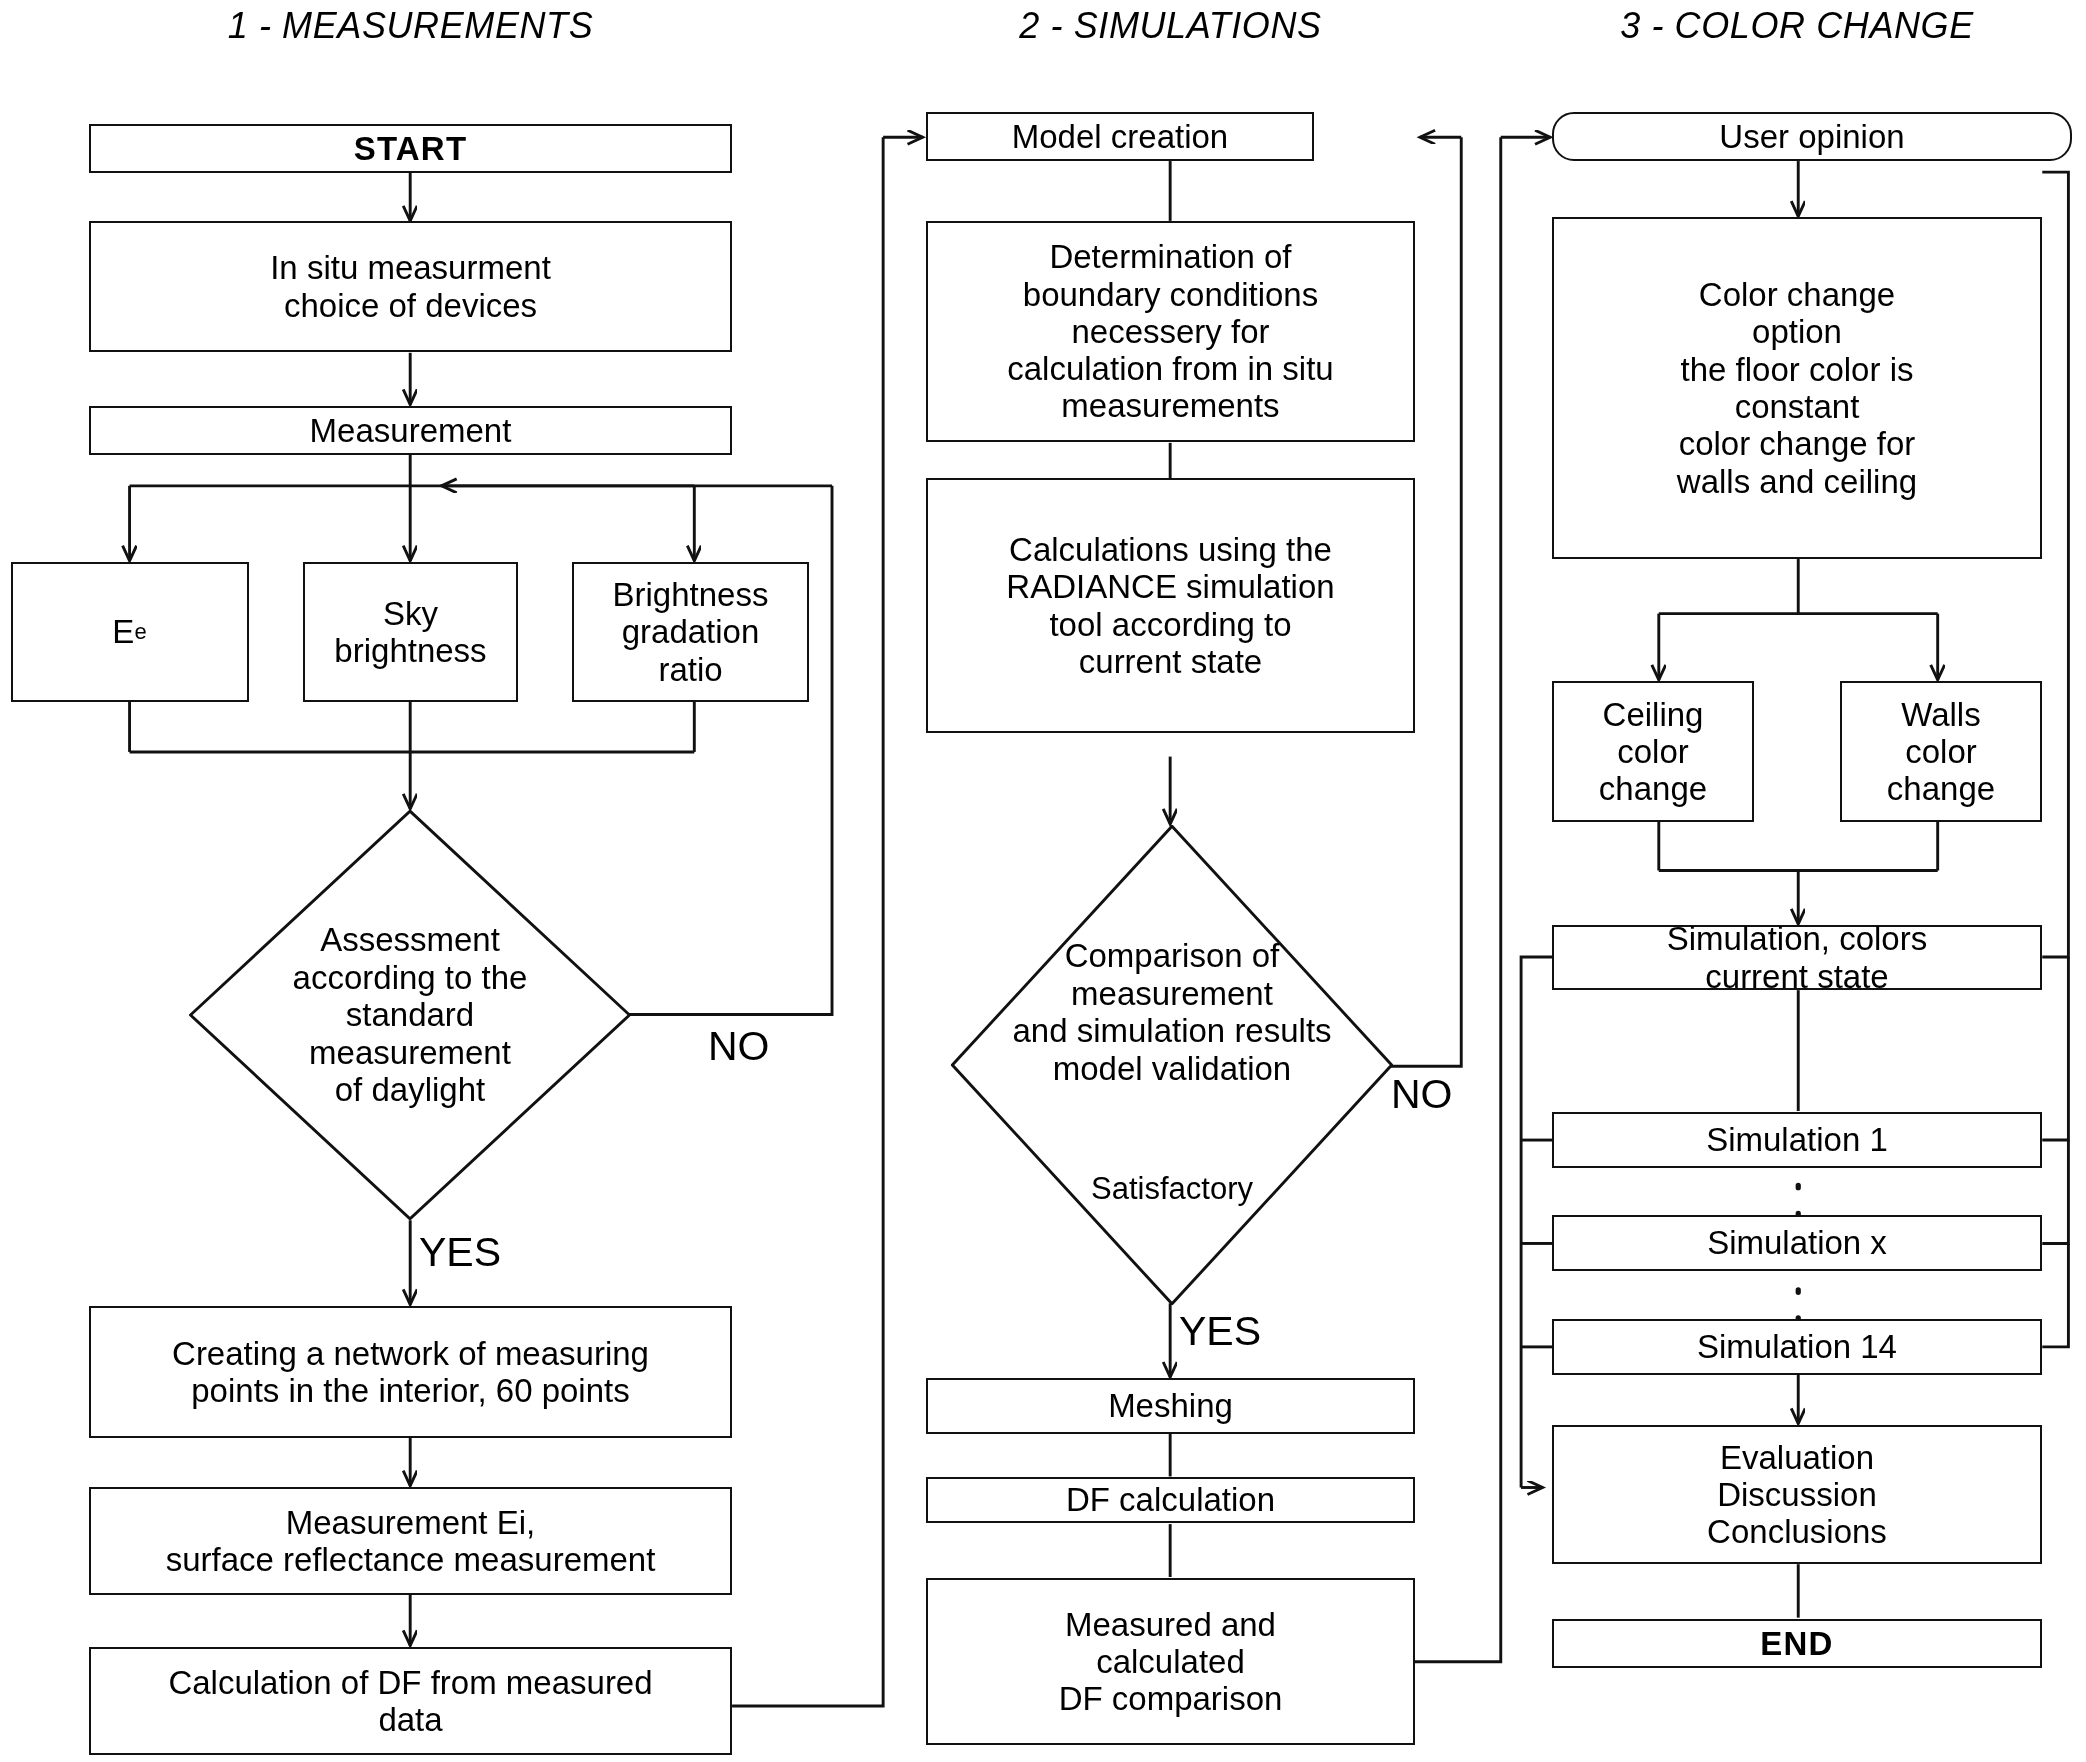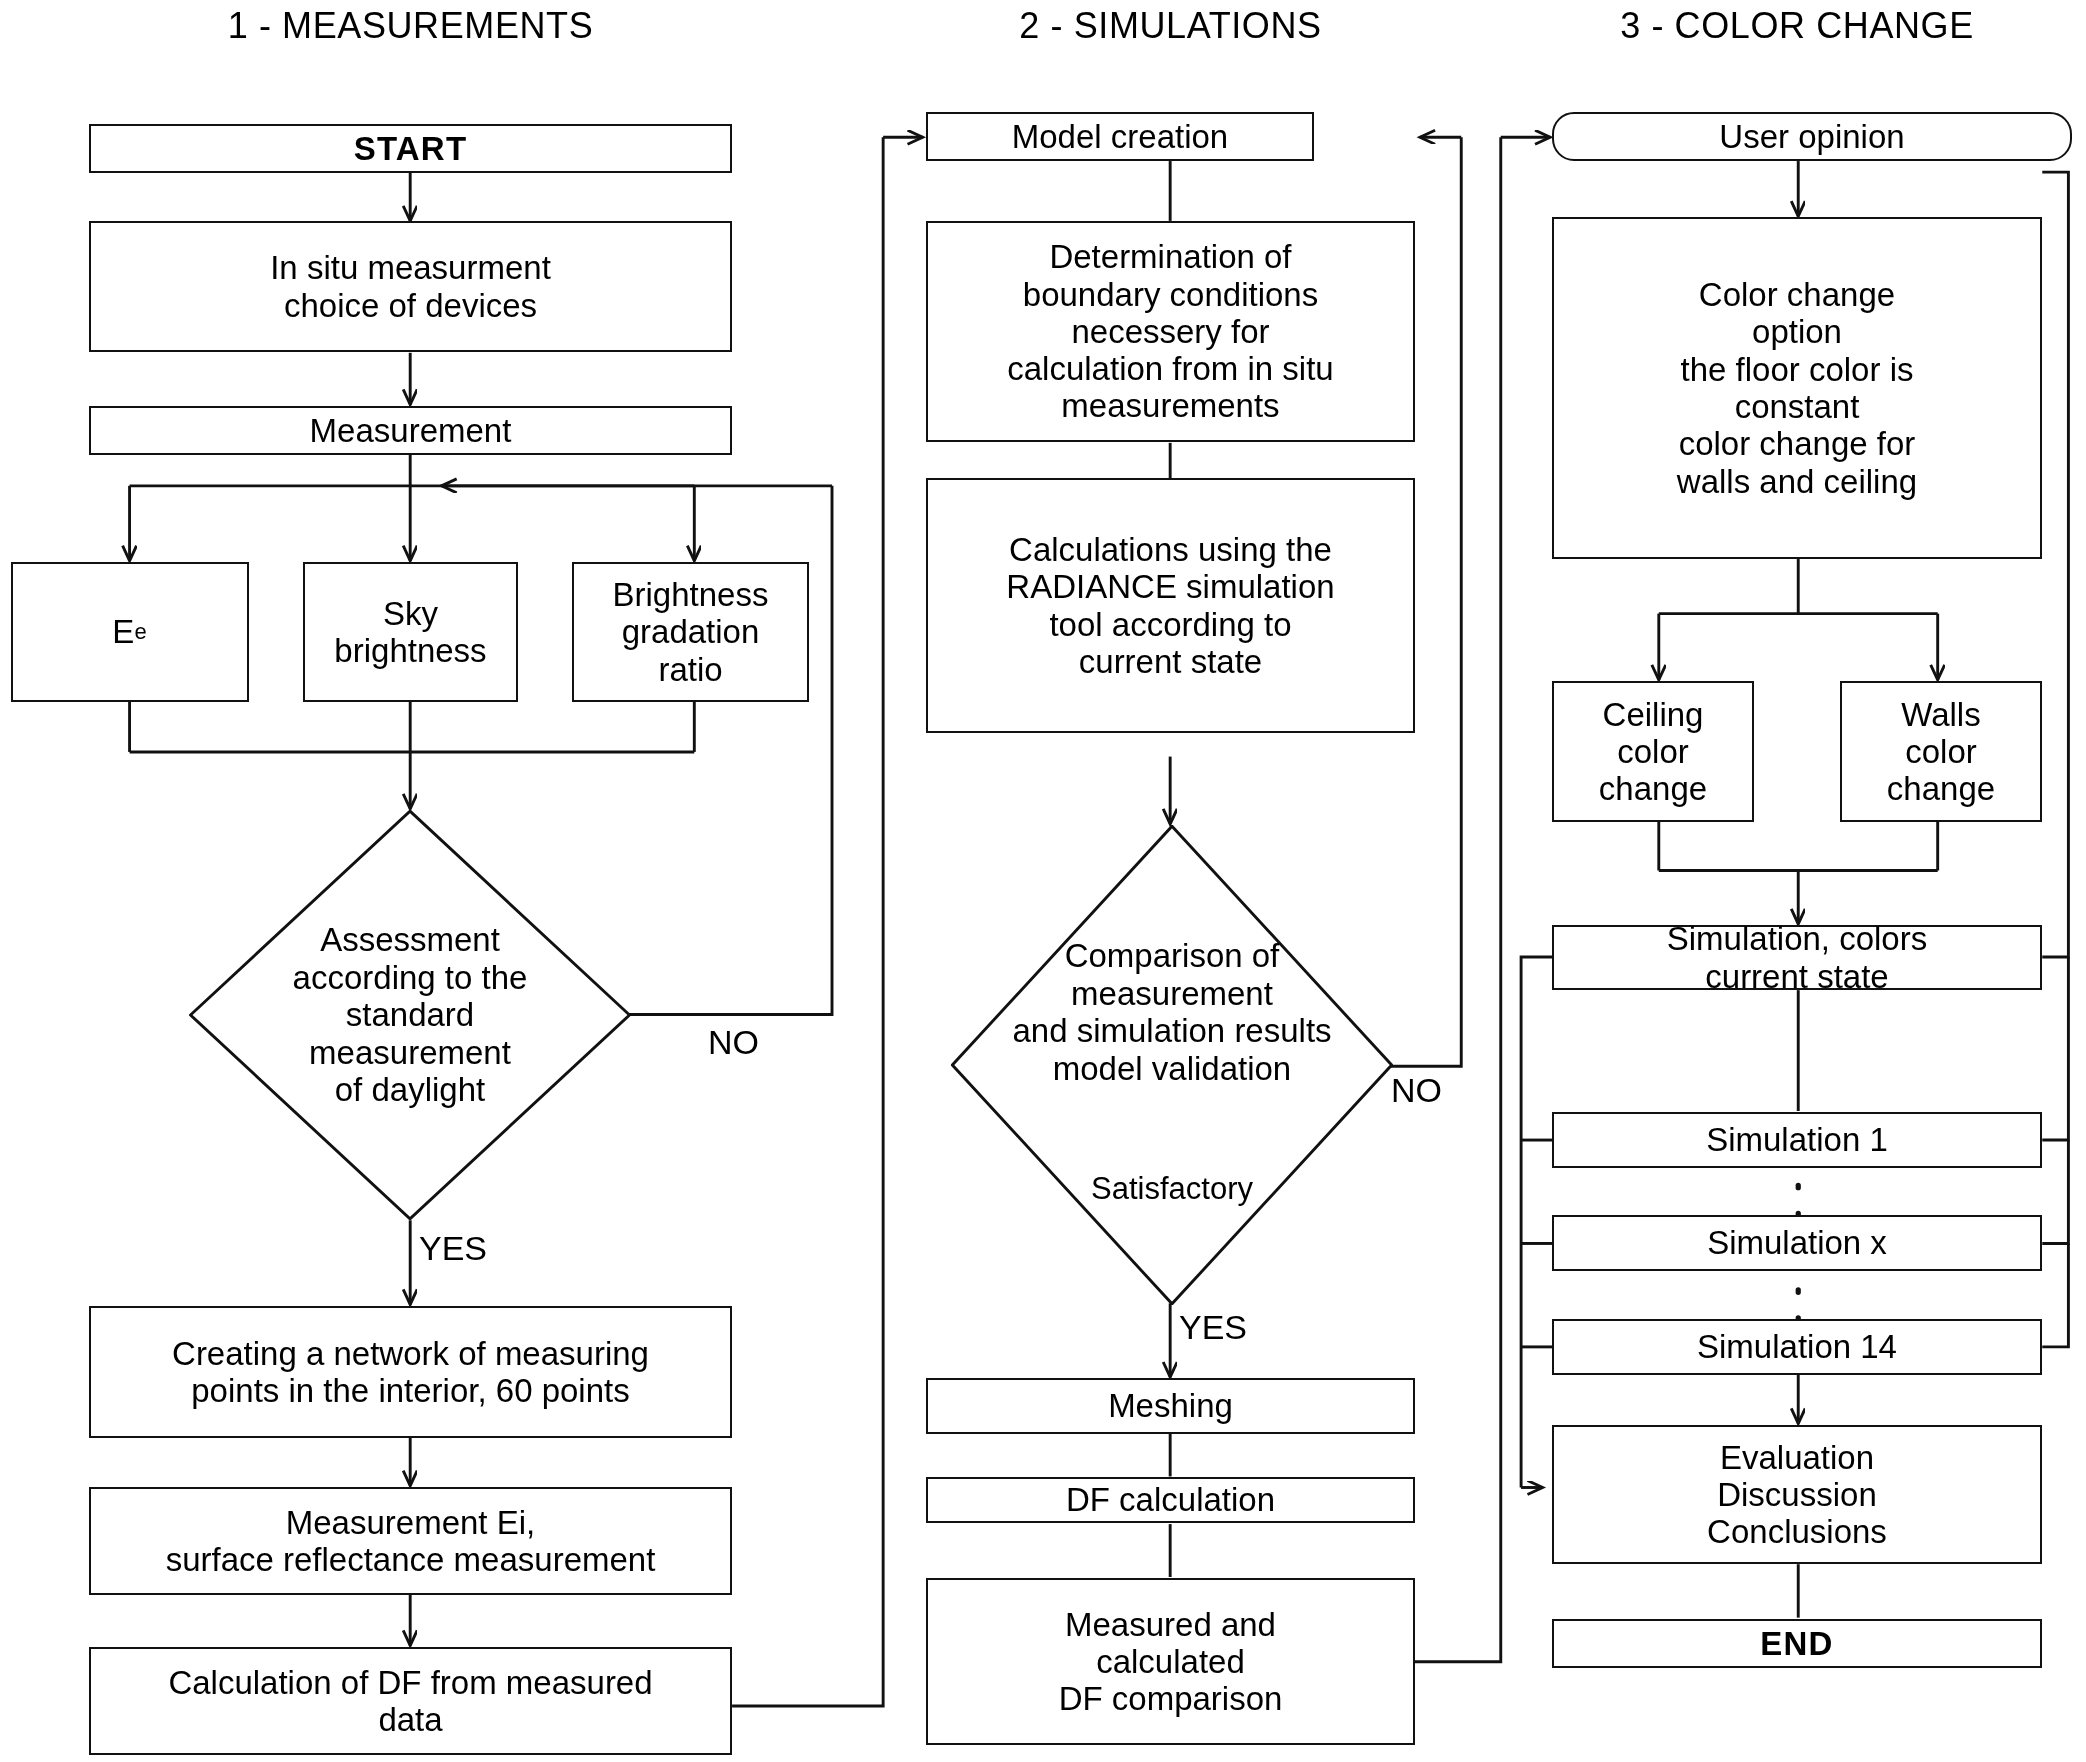--- a/index.html
+++ b/index.html
@@ -11,20 +11,21 @@
     color:#000;
     overflow:hidden;
   }
   .col-title{
     position:absolute;
     text-align:center;
     font-size:36px;
     letter-spacing:0.6px;
     white-space:nowrap;
     font-weight:400;
+    font-style:italic;
   }
   .node{
     position:absolute;
     box-sizing:border-box;
     border:2.9px solid #111;
     background:#fff;
     display:flex;
     align-items:center;
     justify-content:center;
     text-align:center;
@@ -44,21 +45,21 @@
     position:absolute;
     left:0;top:0;width:100%;height:100%;
     display:flex;flex-direction:column;
     align-items:center;justify-content:center;
     text-align:center;
     font-size:33px;line-height:1.14;
     white-space:pre-line;
   }
   .edge-label{
     position:absolute;
-    font-size:34px;
+    font-size:41px;
     white-space:nowrap;
     z-index:4;
   }
   #wires{position:absolute;left:0;top:0;width:2087px;height:1763px;z-index:1;}
   .sub{font-size:22px;vertical-align:sub;}
 </style>
 </head>
 <body>
 
 <div id="page">

